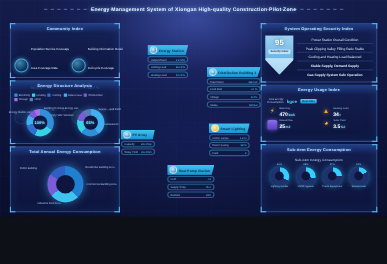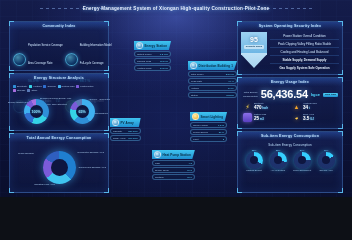--- a/index.html
+++ b/index.html
@@ -431,21 +431,20 @@
         <i class="bl"></i>
         <i class="br"></i>
       </div>
     <div class="phead">Energy Usage Index</div>
     <div class="pbody">
       <div class="tot-main">
         <span class="tm-lbl">
           <span>Total Energy</span><br>
           <span>Consumption</span>
         </span>
-        <span class="tm-val">56,436.54</span>
         <span class="tm-unit">kgce</span>
         <span class="tm-badge">Real-time</span>
       </div>
       <div class="kpi-grid">
         <div class="kpi">
           <span class="kic" style="color:#ffd84d;text-shadow:0 0 4px rgba(255,210,60,.9)">⚡</span>
           <span class="ktx">
             <span class="kl">Electricity</span>
             <span class="kv"><span>470</span><em>kwh</em></span>
           </span>

